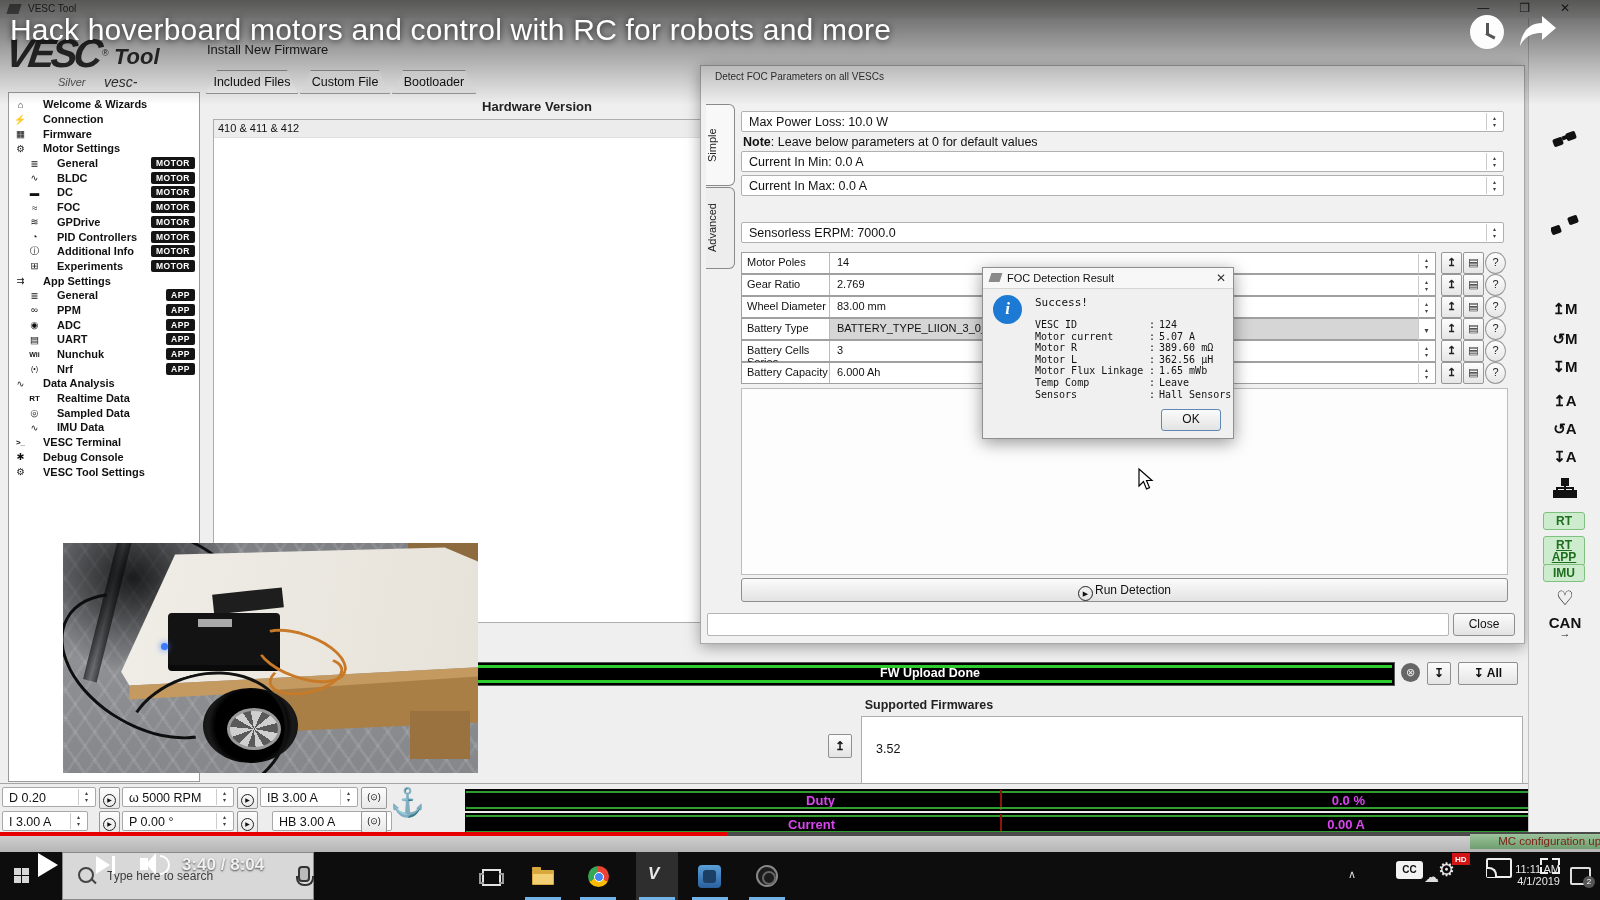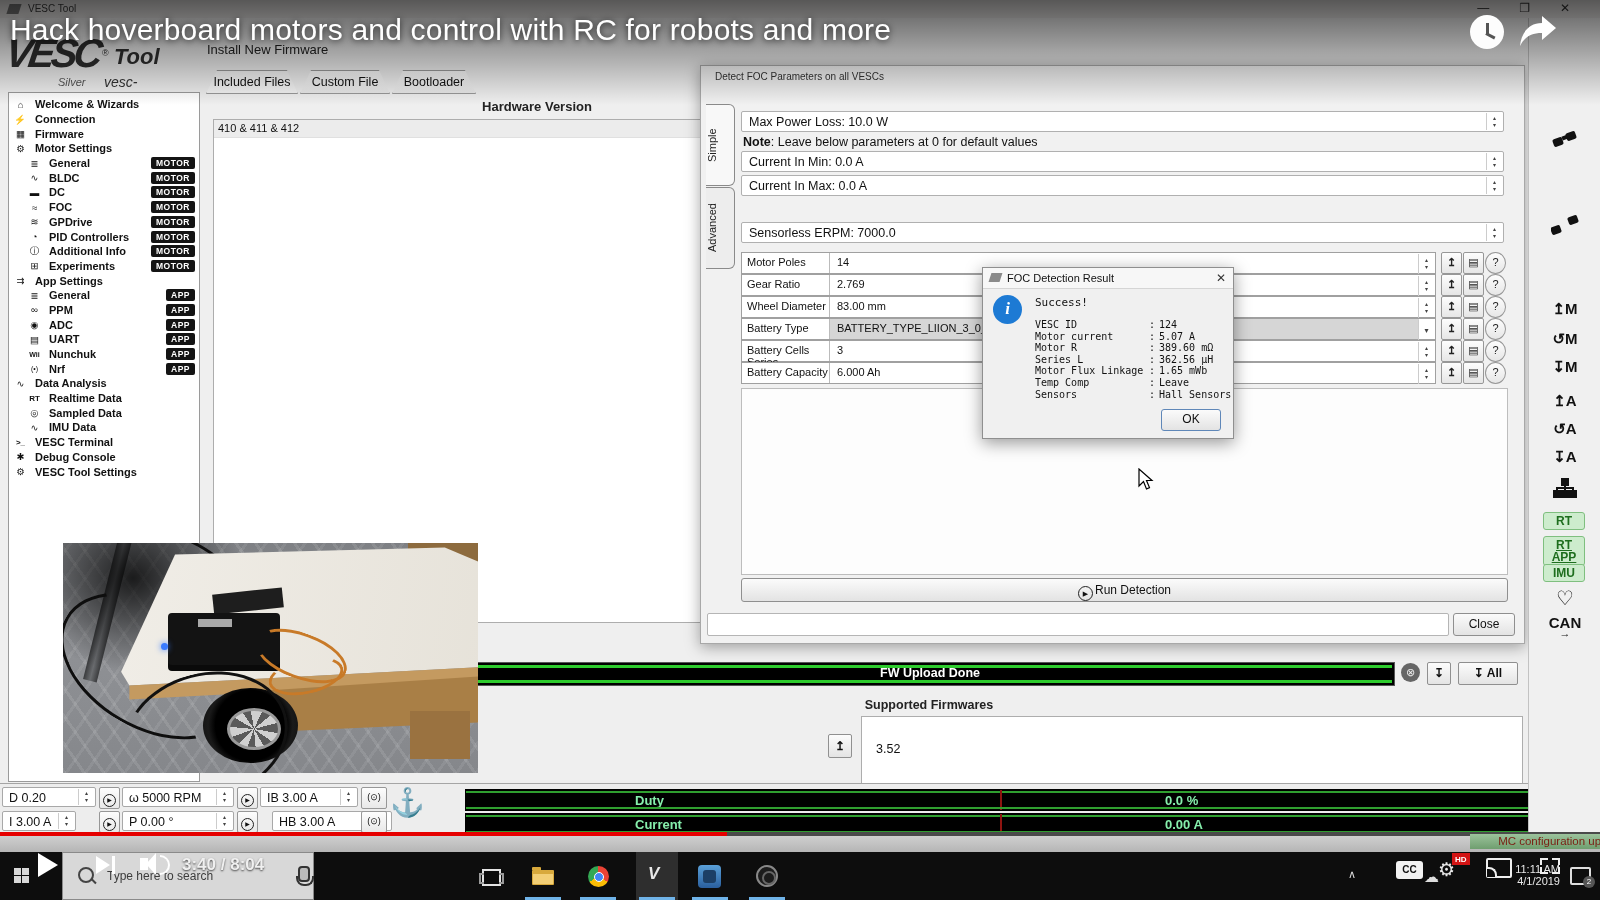--- a/index.html
+++ b/index.html
@@ -44,21 +44,21 @@
   .roundbtn{left:1401px;top:663px;width:19px;height:19px;border-radius:50%;background:#666;color:#eee;text-align:center;line-height:19px;font-size:14px;}
   .sqbtn{background:linear-gradient(#fcfcfc,#e4e4e4);border:1px solid #909090;border-radius:2px;text-align:center;font-size:12px;}
   .supheader{left:662px;top:698px;width:534px;text-align:center;font-size:12.5px;font-weight:bold;color:#222;}
   .suplist{left:861px;top:716px;width:660px;height:66px;}
   .supitem{height:20px;line-height:20px;font-size:12.5px;padding-left:14px;margin-top:22px;}
   
   .sidebar{left:8px;top:92px;width:192px;height:690px;background:#fff;border:1px solid #9a9a9a;padding-top:4px;box-sizing:border-box;}
   .srow{display:flex;align-items:center;height:14.7px;font-size:11px;white-space:nowrap;}
   .srow .sic{width:15px;text-align:center;font-size:9.5px;flex:0 0 15px;margin-left:4px;color:#111;}
   .srow.sub .sic{margin-left:18px;}
-  .srow .slab{font-weight:bold;margin-left:7px;flex:1 1 auto;overflow:hidden;}
+  .srow .slab{font-weight:bold;margin-left:15px;flex:1 1 auto;overflow:hidden;}
   .srow.sub .slab{font-weight:bold;}
   .srow .badge{background:#141414;color:#fff;font-size:8.5px;font-weight:bold;border-radius:2px;padding:1px 5px;margin-right:4px;letter-spacing:.5px;}
   .badge:empty{display:none;}
   
   .dialog{left:700px;top:65px;width:823px;height:577px;background:#f1f1f1;border:1px solid #a8a8a8;box-shadow:0 3px 14px rgba(0,0,0,.35);}
   .dlgtitle{left:14px;top:5px;font-size:10px;color:#333;}
   .vtab{left:5px;width:28px;background:#f8f8f8;border:1px solid #8a8a8a;border-right:none;border-radius:6px 0 0 6px;
     writing-mode:vertical-rl;transform:rotate(180deg);text-align:center;font-size:11px;color:#222;}
   .field{left:40px;width:763px;height:21px;background:#fff;border:1px solid #b0b0b0;border-radius:2px;
     font-size:12.5px;line-height:21px;padding-left:7px;box-sizing:border-box;}
@@ -84,21 +84,21 @@
   .rrow .rl{width:114px;}
   .rrow .rc{width:10px;}
   .okbtn{left:178px;top:141px;width:58px;height:20px;line-height:19px;border:1px solid #5f87b8;}
   
   .telbar{left:0;top:783px;width:1600px;height:49px;background:#ededed;border-top:1px solid #a5a5a5;box-sizing:border-box;}
   .tspin{position:absolute;height:20px;background:#fff;border:1px solid #a8a8a8;border-radius:2px;font-size:12.5px;line-height:20px;padding-left:6px;box-sizing:border-box;}
   .tbtn{position:absolute;width:19px;height:20px;background:linear-gradient(#fdfdfd,#e8e8e8);border:1px solid #979797;border-radius:2px;text-align:center;line-height:18px;font-size:10px;}
   .dutybar{left:465px;width:1064px;height:22px;background:#000;position:absolute;}
   .dutybar::before,.dutybar::after{content:"";position:absolute;left:1px;right:1px;height:2px;background:#2f9e2f;}
   .dutybar::before{top:2px;} .dutybar::after{bottom:2px;}
-  .dutybar .dl,.dutybar .dv{position:absolute;top:4px;color:#86efac;font-weight:bold;font-size:13px;width:200px;text-align:left;}
+  .dutybar .dl,.dutybar .dv{position:absolute;top:4px;color:#d946ef;font-weight:bold;font-size:13px;width:200px;text-align:right;}
   .dutybar .dl{left:170px;} .dutybar .dv{left:700px;}
   .redline{position:absolute;left:535px;top:1px;bottom:1px;width:2px;background:#8f1410;}
   
   .scrub{left:0;top:832px;width:1600px;height:4px;background:#4a4a4a;z-index:45;}
   .scrub .played{height:4px;width:727px;background:#e60000;}
   .graystrip{left:0;top:836px;width:1600px;height:16px;background:linear-gradient(#cfcfcf,#b5b5b5);z-index:44;}
   .statusmsg{left:1470px;top:834px;width:188px;height:15px;z-index:46;background:linear-gradient(#9cc39c,#6f9e6f);
     color:#7a1d12;font-size:11.5px;line-height:15px;text-align:center;}
   .taskbar{left:0;top:852px;width:1600px;height:48px;background:#0d0d0d;z-index:45;}
   .winlogo{left:14px;top:16px;width:15px;height:15px;display:grid;grid-template-columns:7px 7px;grid-template-rows:7px 7px;gap:1px;}
@@ -472,21 +472,21 @@
           <span class="rl">Motor current</span>
           <span class="rc">:</span>
           <span>5.07 A</span>
         </div>
       <div class="rrow">
           <span class="rl">Motor R</span>
           <span class="rc">:</span>
           <span>389.60 mΩ</span>
         </div>
       <div class="rrow">
-          <span class="rl">Series L</span>
+          <span class="rl">Motor L</span>
           <span class="rc">:</span>
           <span>362.56 µH</span>
         </div>
       <div class="rrow">
           <span class="rl">Motor Flux Linkage</span>
           <span class="rc">:</span>
           <span>1.65 mWb</span>
         </div>
       <div class="rrow">
           <span class="rl">Temp Comp</span>
@@ -533,21 +533,21 @@
           <span>▴</span>
           <span>▾</span>
         </span></div>
     <div class="tbtn" style="left:237px;top:3px;"><span class="playcirc" style="width:11px;height:11px;line-height:11px;font-size:6px;margin:0;"><span>▶</span></span></div>
     <div class="tspin" style="left:260px;top:3px;width:98px;"><span>IB 3.00 A</span><span class="spnr">
           <span>▴</span>
           <span>▾</span>
         </span></div>
     <div class="tbtn" style="left:361px;top:3px;width:24px;font-size:9px;"><span>(⊙)</span></div>
 
-    <div class="tspin" style="left:2px;top:27px;width:74px;"><span>I 3.00 A</span><span class="spnr">
+    <div class="tspin" style="left:2px;top:27px;width:86px;"><span>I 3.00 A</span><span class="spnr">
           <span>▴</span>
           <span>▾</span>
         </span></div>
     <div class="tbtn" style="left:99px;top:27px;"><span class="playcirc" style="width:11px;height:11px;line-height:11px;font-size:6px;margin:0;"><span>▶</span></span></div>
     <div class="tspin" style="left:122px;top:27px;width:112px;"><span>P 0.00 °</span><span class="spnr">
           <span>▴</span>
           <span>▾</span>
         </span></div>
     <div class="tbtn" style="left:237px;top:27px;"><span class="playcirc" style="width:11px;height:11px;line-height:11px;font-size:6px;margin:0;"><span>▶</span></span></div>
     <div class="tspin" style="left:272px;top:27px;width:120px;"><span>HB 3.00 A</span><span class="spnr">

